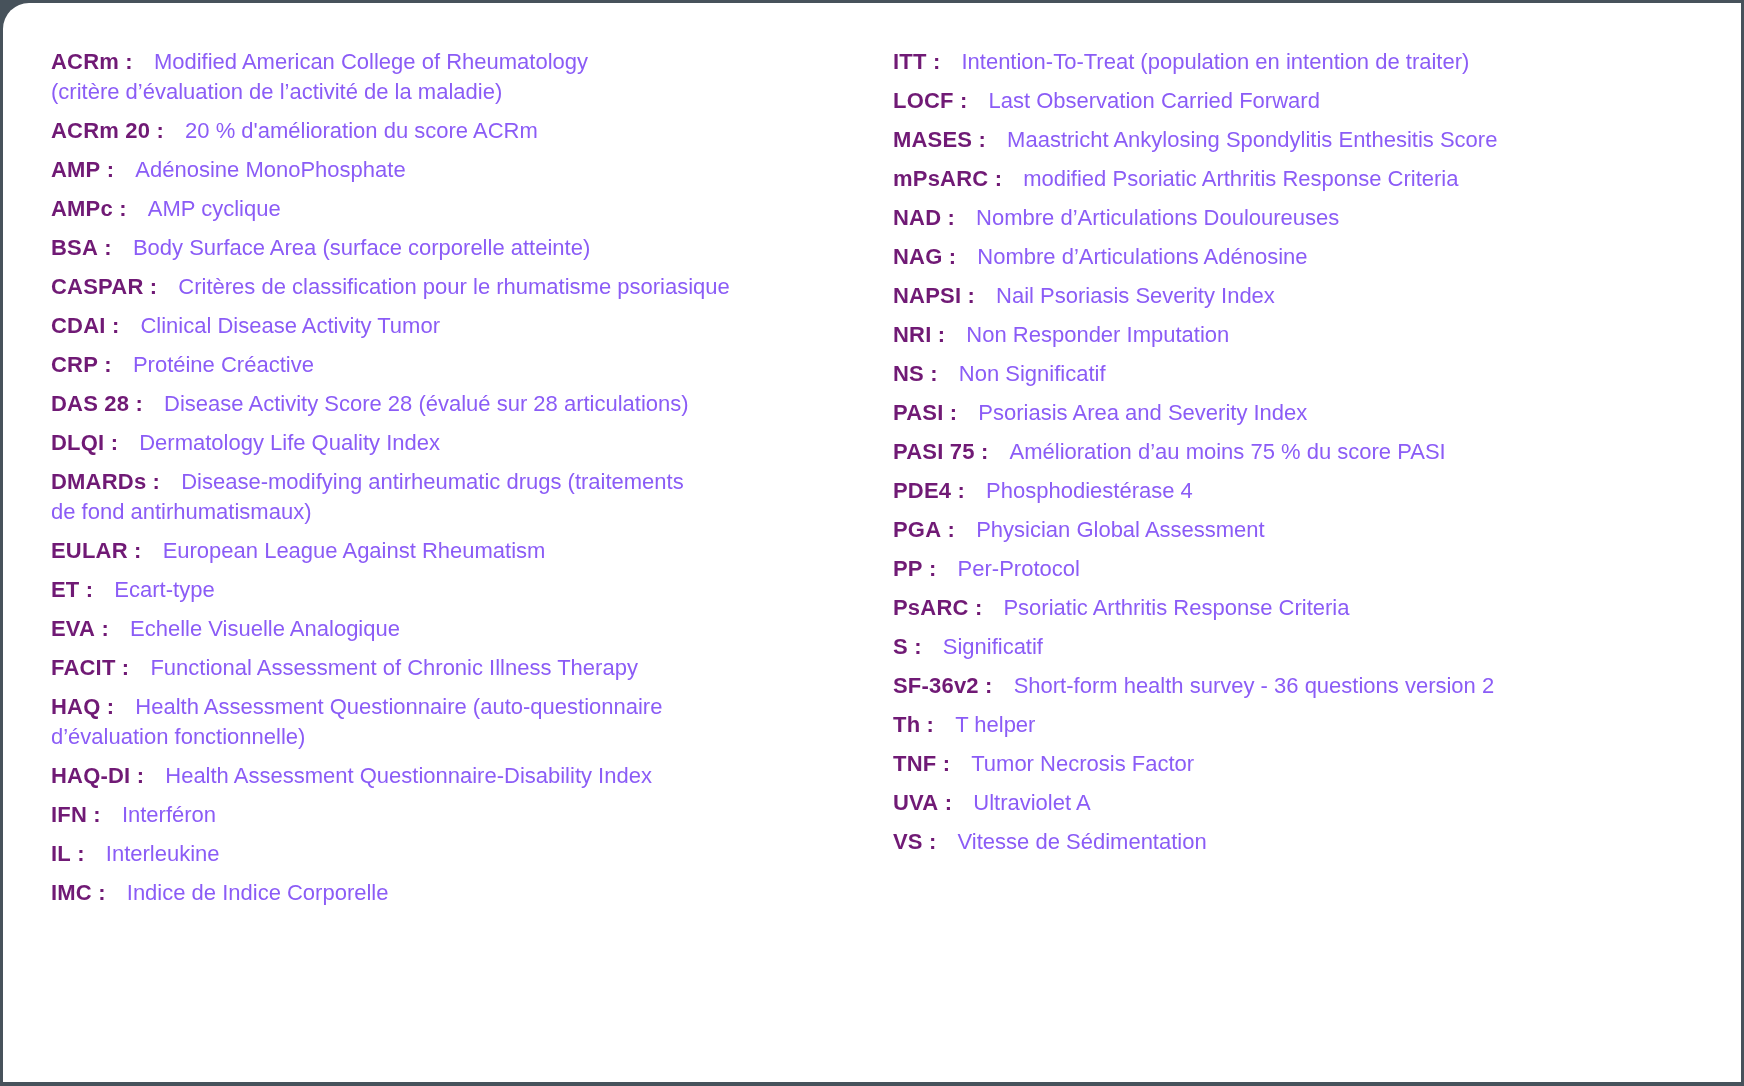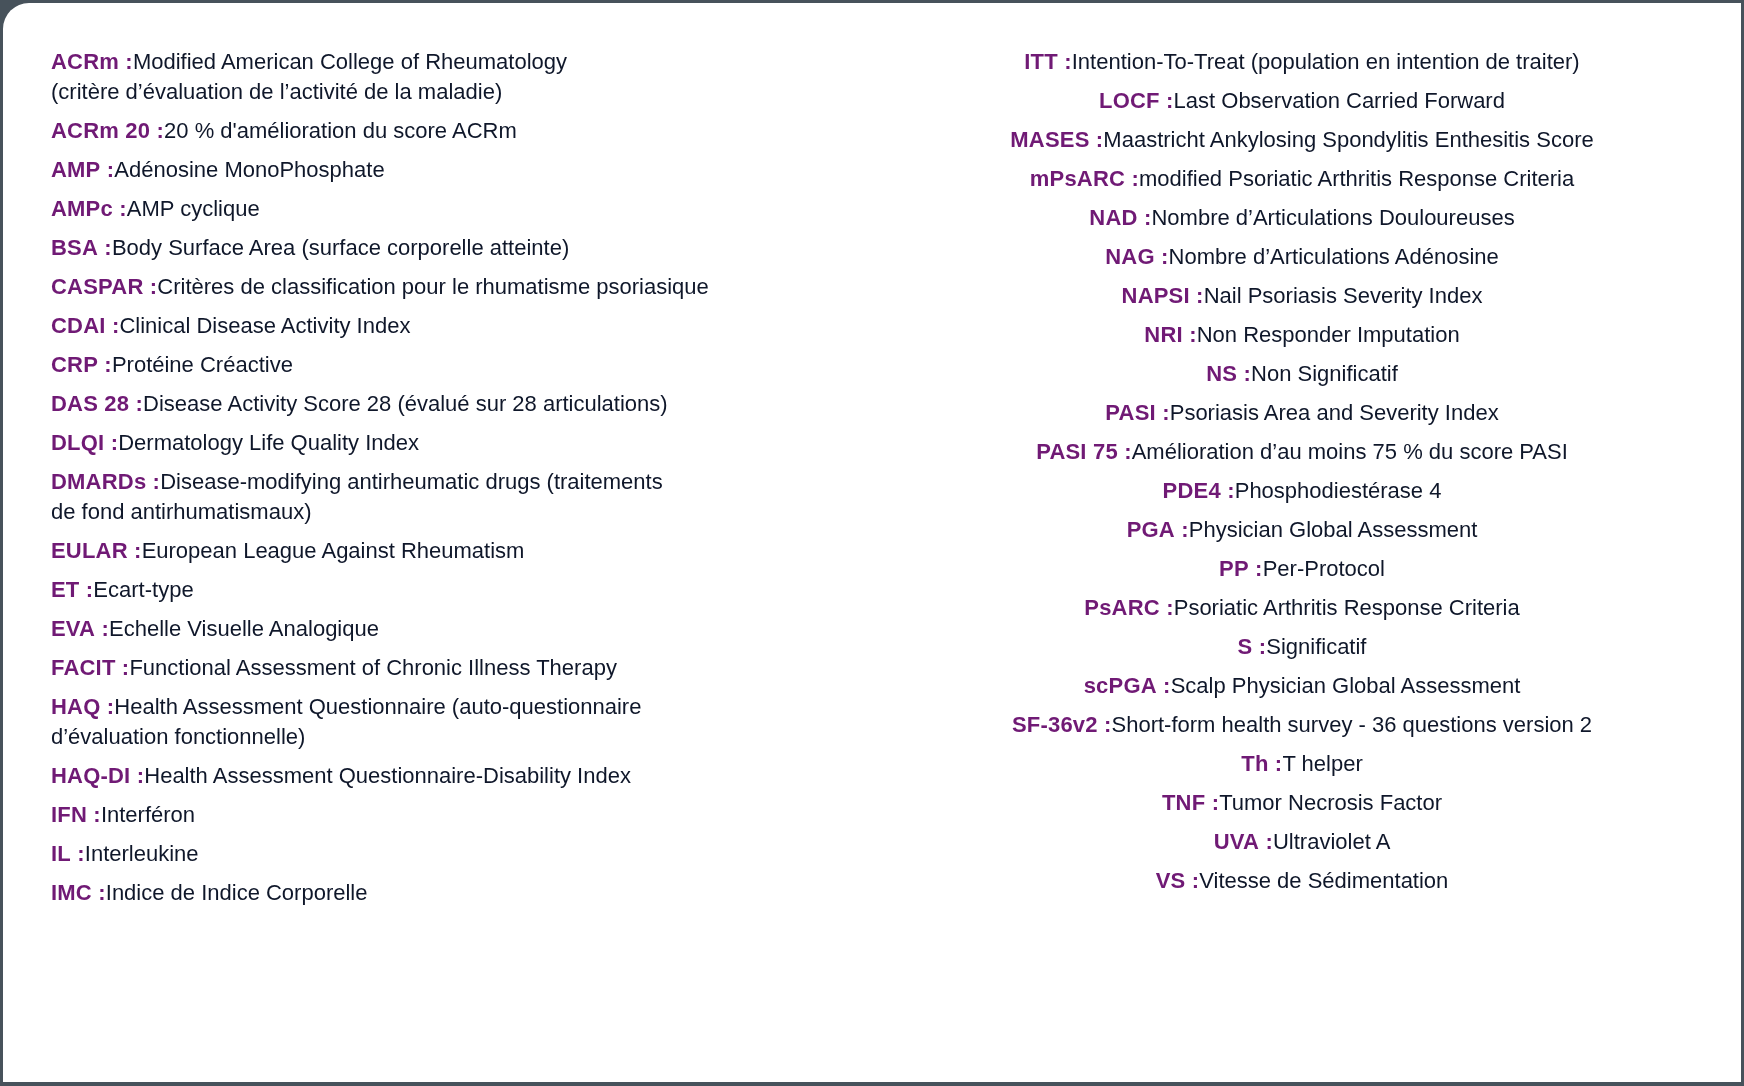--- a/index.html
+++ b/index.html
@@ -17,51 +17,51 @@
     background: #FFFFFF;
     border-top-left-radius: 26px;
   }
   .columns {
     display: flex;
     padding: 44px 30px 0 48px;
     box-sizing: border-box;
   }
   .col { box-sizing: border-box; }
   .col-left  { width: 842px; padding-right: 20px; }
-  .col-right { flex: 1; text-align: center; }
+  .col-right { flex: 1; }
   .entry {
     margin: 0 0 9px 0;
     font-size: 22px;
     line-height: 30px;
   }
   .abbr {
     font-weight: bold;
     color: #701a75;
     letter-spacing: 0.2px;
   }
   .def {
-    color: #0f172a;
-    margin-left: 0;
+    color: #8b5cf6;
+    margin-left: 21px;
     white-space: pre-line;
   }
 </style>
 </head>
 <body>
 
 <div class="card">
   <div class="columns">
     <div class="col col-left">
         <p class="entry"><span class="abbr">ACRm&nbsp;:</span><span class="def">Modified American College of Rheumatology
 (critère d’évaluation de l’activité de la maladie)</span></p>
         <p class="entry"><span class="abbr">ACRm 20&nbsp;:</span><span class="def">20 % d'amélioration du score ACRm</span></p>
         <p class="entry"><span class="abbr">AMP&nbsp;:</span><span class="def">Adénosine MonoPhosphate</span></p>
         <p class="entry"><span class="abbr">AMPc&nbsp;:</span><span class="def">AMP cyclique</span></p>
         <p class="entry"><span class="abbr">BSA&nbsp;:</span><span class="def">Body Surface Area (surface corporelle atteinte)</span></p>
         <p class="entry"><span class="abbr">CASPAR&nbsp;:</span><span class="def">Critères de classification pour le rhumatisme psoriasique</span></p>
-        <p class="entry"><span class="abbr">CDAI&nbsp;:</span><span class="def">Clinical Disease Activity Index</span></p>
+        <p class="entry"><span class="abbr">CDAI&nbsp;:</span><span class="def">Clinical Disease Activity Tumor</span></p>
         <p class="entry"><span class="abbr">CRP&nbsp;:</span><span class="def">Protéine Créactive</span></p>
         <p class="entry"><span class="abbr">DAS 28&nbsp;:</span><span class="def">Disease Activity Score 28 (évalué sur 28 articulations)</span></p>
         <p class="entry"><span class="abbr">DLQI&nbsp;:</span><span class="def">Dermatology Life Quality Index</span></p>
         <p class="entry"><span class="abbr">DMARDs&nbsp;:</span><span class="def">Disease-modifying antirheumatic drugs (traitements
 de fond antirhumatismaux)</span></p>
         <p class="entry"><span class="abbr">EULAR&nbsp;:</span><span class="def">European League Against Rheumatism</span></p>
         <p class="entry"><span class="abbr">ET&nbsp;:</span><span class="def">Ecart-type</span></p>
         <p class="entry"><span class="abbr">EVA&nbsp;:</span><span class="def">Echelle Visuelle Analogique</span></p>
         <p class="entry"><span class="abbr">FACIT&nbsp;:</span><span class="def">Functional Assessment of Chronic Illness Therapy</span></p>
         <p class="entry"><span class="abbr">HAQ&nbsp;:</span><span class="def">Health Assessment Questionnaire (auto-questionnaire
@@ -81,21 +81,20 @@
         <p class="entry"><span class="abbr">NAPSI&nbsp;:</span><span class="def">Nail Psoriasis Severity Index</span></p>
         <p class="entry"><span class="abbr">NRI&nbsp;:</span><span class="def">Non Responder Imputation</span></p>
         <p class="entry"><span class="abbr">NS&nbsp;:</span><span class="def">Non Significatif</span></p>
         <p class="entry"><span class="abbr">PASI&nbsp;:</span><span class="def">Psoriasis Area and Severity Index</span></p>
         <p class="entry"><span class="abbr">PASI 75&nbsp;:</span><span class="def">Amélioration d’au moins 75 % du score PASI</span></p>
         <p class="entry"><span class="abbr">PDE4&nbsp;:</span><span class="def">Phosphodiestérase 4</span></p>
         <p class="entry"><span class="abbr">PGA&nbsp;:</span><span class="def">Physician Global Assessment</span></p>
         <p class="entry"><span class="abbr">PP&nbsp;:</span><span class="def">Per-Protocol</span></p>
         <p class="entry"><span class="abbr">PsARC&nbsp;:</span><span class="def">Psoriatic Arthritis Response Criteria</span></p>
         <p class="entry"><span class="abbr">S&nbsp;:</span><span class="def">Significatif</span></p>
-        <p class="entry"><span class="abbr">scPGA&nbsp;:</span><span class="def">Scalp Physician Global Assessment</span></p>
         <p class="entry"><span class="abbr">SF-36v2&nbsp;:</span><span class="def">Short-form health survey - 36 questions version 2</span></p>
         <p class="entry"><span class="abbr">Th&nbsp;:</span><span class="def">T helper</span></p>
         <p class="entry"><span class="abbr">TNF&nbsp;:</span><span class="def">Tumor Necrosis Factor</span></p>
         <p class="entry"><span class="abbr">UVA&nbsp;:</span><span class="def">Ultraviolet A</span></p>
         <p class="entry"><span class="abbr">VS&nbsp;:</span><span class="def">Vitesse de Sédimentation</span></p>
       </div>
   </div>
 </div>
 
 </body></html>

